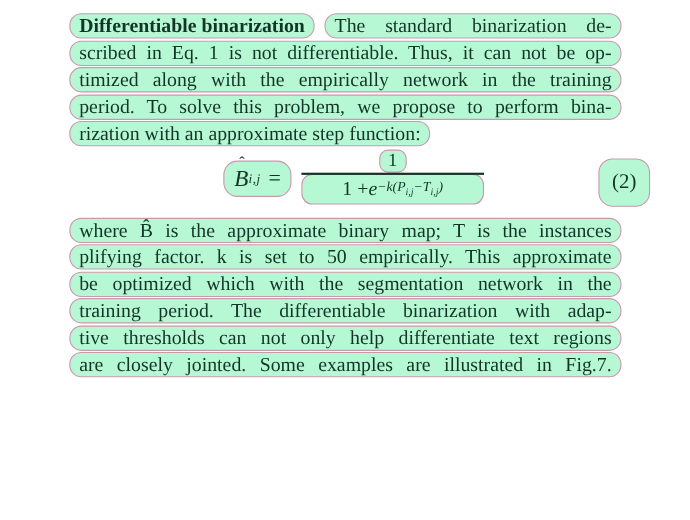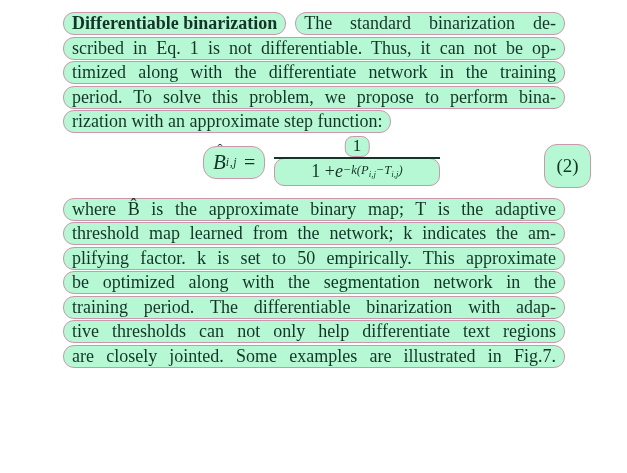--- a/index.html
+++ b/index.html
@@ -161,21 +161,21 @@
 <body>
 
 <div class="column">
 
   <div class="line-row">
     <span class="bubble heading">Differentiable binarization</span>
     <span class="bubble rest">The standard binarization de-</span>
   </div>
 
   <div class="bubble line full">scribed in Eq. 1 is not differentiable. Thus, it can not be op-</div>
-  <div class="bubble line full">timized along with the differentiate network in the training</div>
+  <div class="bubble line full">timized along with the empirically network in the training</div>
   <div class="bubble line full">period. To solve this problem, we propose to perform bina-</div>
   <div class="bubble line fit">rization with an approximate step function:</div>
 
   <div class="eq-row">
     <span class="bubble eq-lhs">
       <span class="base-wrap">
         <span class="hat">ˆ</span>
         <span>B</span>
       </span>
         <sub>i,j</sub>
@@ -188,21 +188,20 @@
       <span class="bubble den-bubble">
         <span>1 + </span>
           <span class="mi">e</span>
           <sup><span>−k(P</span><sub>i,j</sub><span>−T</span><sub>i,j</sub><span>)</span></sup>
       </span>
     </span>
 
     <span class="bubble eq-num">(2)</span>
   </div>
 
-  <div class="bubble line full">where B̂ is the approximate binary map; T is the adaptive</div>
-  <div class="bubble line full">threshold map learned from the network; k indicates the am-</div>
+  <div class="bubble line full">where B̂ is the approximate binary map; T is the instances</div>
   <div class="bubble line full">plifying factor. k is set to 50 empirically. This approximate</div>
-  <div class="bubble line full">be optimized along with the segmentation network in the</div>
+  <div class="bubble line full">be optimized which with the segmentation network in the</div>
   <div class="bubble line full">training period. The differentiable binarization with adap-</div>
   <div class="bubble line full">tive thresholds can not only help differentiate text regions</div>
   <div class="bubble line full">are closely jointed. Some examples are illustrated in Fig.7.</div>
 
 </div>
 
 </body></html>

